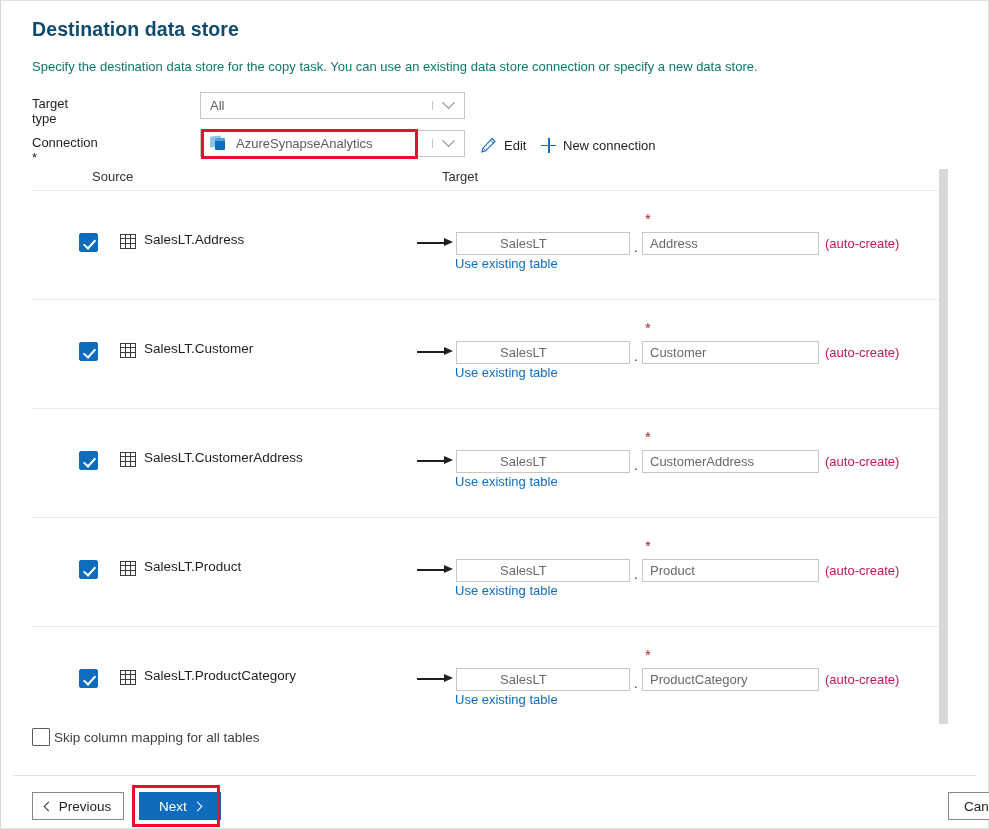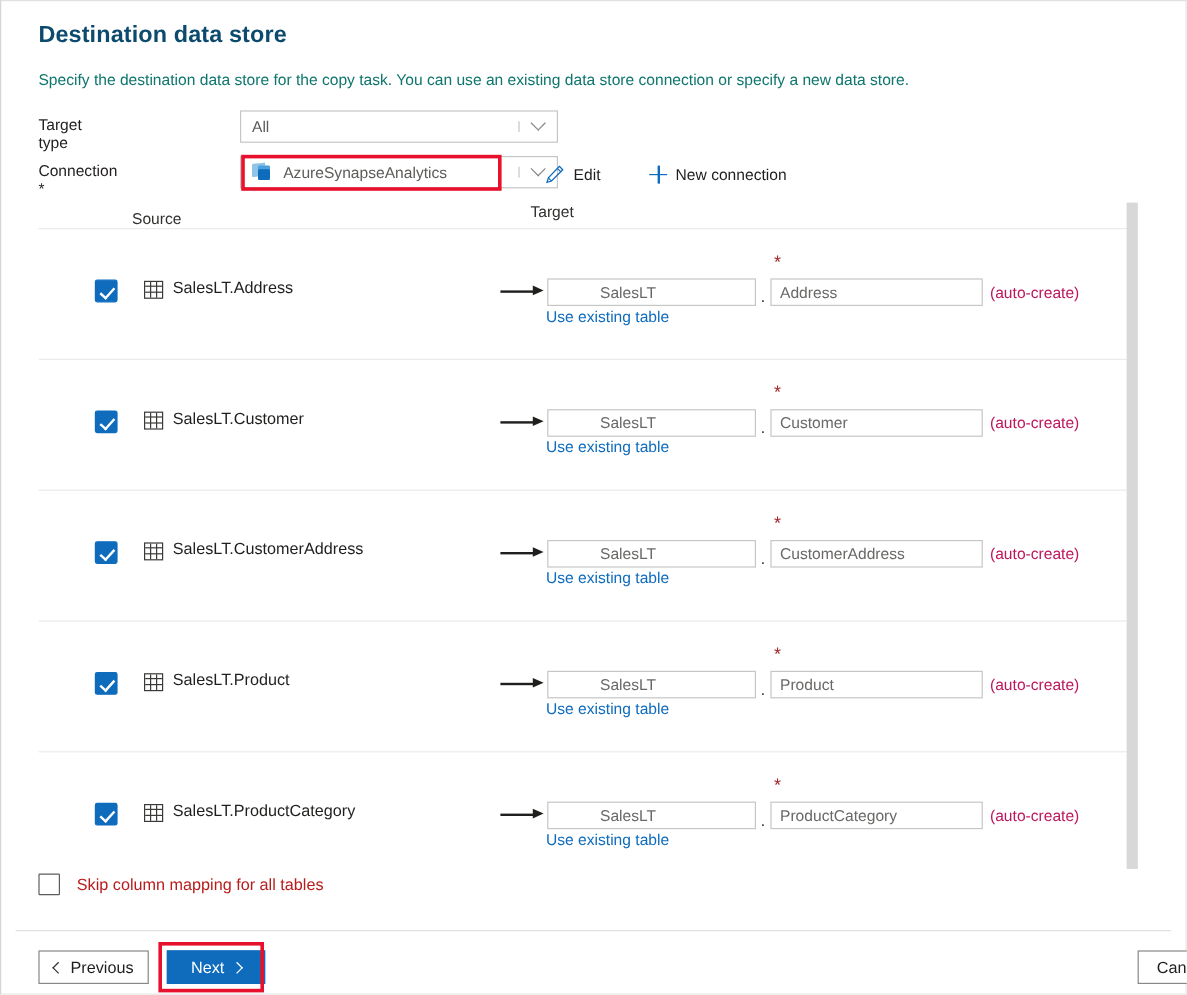--- a/index.html
+++ b/index.html
@@ -147,21 +147,21 @@
     height: 22px;
     border-bottom: 1px solid #eceaea;
     width: 907px;
   }
   .th {
     position: absolute;
     font-size: 13px;
     color: #323130;
     top: 0;
   }
-  .th-source { left: 78px; margin-top: 6px; }
+  .th-source { left: 60px; }
   .th-target { left: 410px; }
 
   .rows {
     position: relative;
     width: 907px;
     height: 532px;
     overflow: hidden;
   }
   .map-row {
     position: relative;
@@ -297,23 +297,23 @@
     display: flex;
     align-items: center;
   }
   .skip-box {
     width: 18px; height: 18px;
     border: 1px solid #5e5c5a;
     background: #fff;
     border-radius: 1px;
   }
   .skip-label {
-    margin-left: 14px;
+    margin-left: 4px;
     font-size: 13.5px;
-    color: #b91c1c;
+    color: #404040;
   }
 
   
   .footer-divider {
     position: absolute;
     left: 12px; right: 12px;
     top: 774px;
     height: 1px;
     background: #e1e1e1;
   }
@@ -381,21 +381,21 @@
         <span class="ci-top"></span>
         <span class="ci-front"></span>
     </span>
     <span class="dd-text" style="padding-left:9px;">AzureSynapseAnalytics</span>
     <span class="dd-chev">
         <i class="chev"></i>
       </span>
   </div>
   <div class="red-highlight" style="left:200px; top:128px; width:217px; height:30px;"></div>
 
-  <div class="link-btn" style="left:453px; top:133px;">
+  <div class="link-btn" style="left:479px; top:133px;">
     <svg class="pencil-icon" viewBox="0 0 20 20">
       <path d="M14.2 1.9 L17.6 5.3 L6.6 16.3 L2.2 17.6 L3.5 13.2 Z" fill="none" stroke="#0f6cbd" stroke-width="1.3"></path>
       <path d="M12.3 3.8 L15.7 7.2" stroke="#0f6cbd" stroke-width="1.1"></path>
       <path d="M3.5 13.2 L6.6 16.3" stroke="#0f6cbd" stroke-width="1.1"></path>
     </svg>
     <span class="lb-label">Edit</span>
   </div>
 
   <div class="link-btn" style="left:540px; top:133px;">
     <i class="plus-icon"></i>

